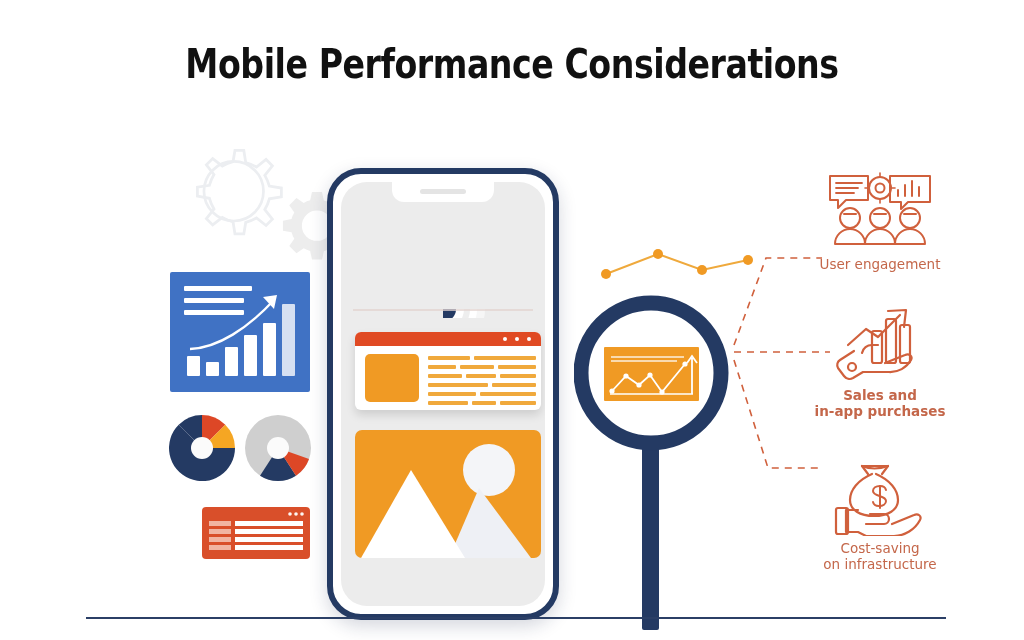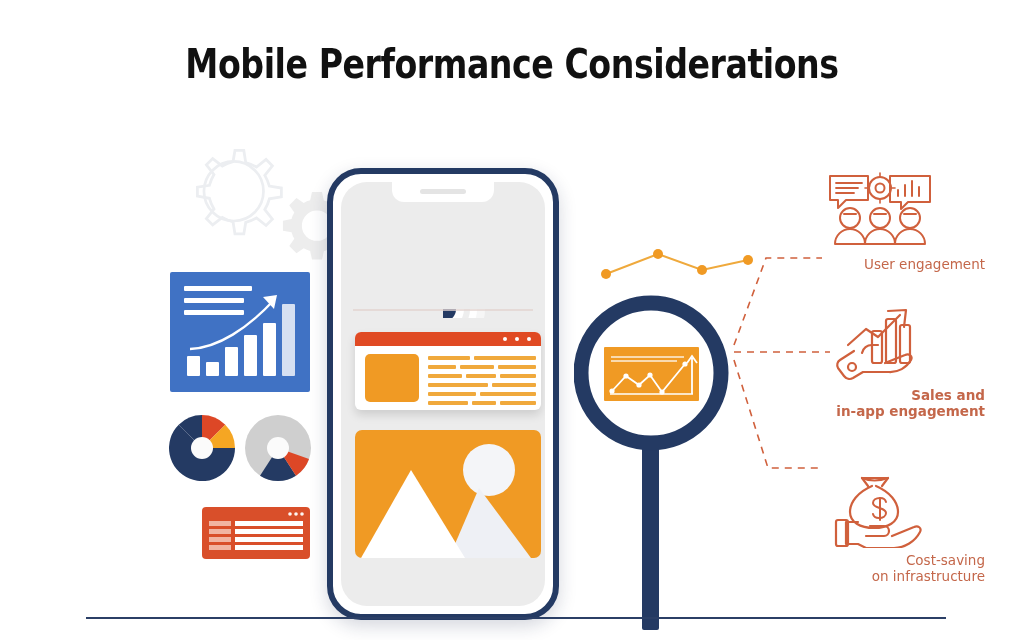--- a/index.html
+++ b/index.html
@@ -93,29 +93,29 @@
     position:absolute;left:14px;top:248px;width:186px;height:128px;
     background:#f09a24;border-radius:7px;overflow:hidden;
   }
 
   
   .magnifier{position:absolute;left:574px;top:290px;}
   .mini-line{position:absolute;left:598px;top:240px;}
 
   
   .connectors{position:absolute;left:730px;top:180px;}
-  .right-item{position:absolute;width:210px;text-align:right;}
+  .right-item{position:absolute;width:210px;text-align:center;}
   .right-item .ico{display:block;margin:0 auto;}
   .right-item .lbl{
     font-size:13.5px;color:#c4674a;line-height:16px;margin-top:4px;
     font-family:"DejaVu Sans", sans-serif;
   }
   #ri0{left:775px;top:168px;}
   #ri1{left:775px;top:305px;font-weight:bold;}
-  #ri2{left:775px;top:472px;}
+  #ri2{left:775px;top:460px;}
 </style>
 </head>
 <body>
 
 <div id="stage">
 
   <div class="title">Mobile Performance Considerations</div>
 
   <div class="gear" style="left:168px;top:128px;">
     <svg width="124" height="124" viewBox="0 0 100 100">
@@ -366,21 +366,21 @@
         <rect x="74" y="20" width="10" height="38" rx="2"></rect>
         <path d="M22 40 L40 24 L52 32 L74 10"></path>
         <path d="M62 6 L80 5 L78 22"></path>
         <path d="M36 48 a10 10 0 0 1 10-8 h6"></path>
         <path d="M28 46 l-14 9 a6 6 0 0 0 -2 8 l6 8 a7 7 0 0 0 9 2 l10-6 h26 a24 24 0 0 0 22-12 c2-4 -2-7 -6-5 l-20 8"></path>
         <circle cx="26" cy="62" r="4"></circle>
       </g>
     </svg>
     <div class="lbl">
       <span>Sales and</span><br>
-      <span>in-app engagement</span>
+      <span>in-app purchases</span>
     </div>
   </div>
 
   <div class="right-item" id="ri2">
     <svg class="ico" width="104" height="76" viewBox="0 0 104 76">
       <g stroke="#d0603c" stroke-width="2.2" fill="none" stroke-linejoin="round" stroke-linecap="round">
         <path d="M44 14 c-14 6 -22 16 -22 26 c0 10 10 16 24 16 c14 0 24-6 24-16 c0-10 -8-20 -22-26"></path>
         <path d="M40 14 l-6-8 h26 l-6 8"></path>
         <path d="M34 6 q12 5 26 0"></path>
         <g stroke-width="2">

